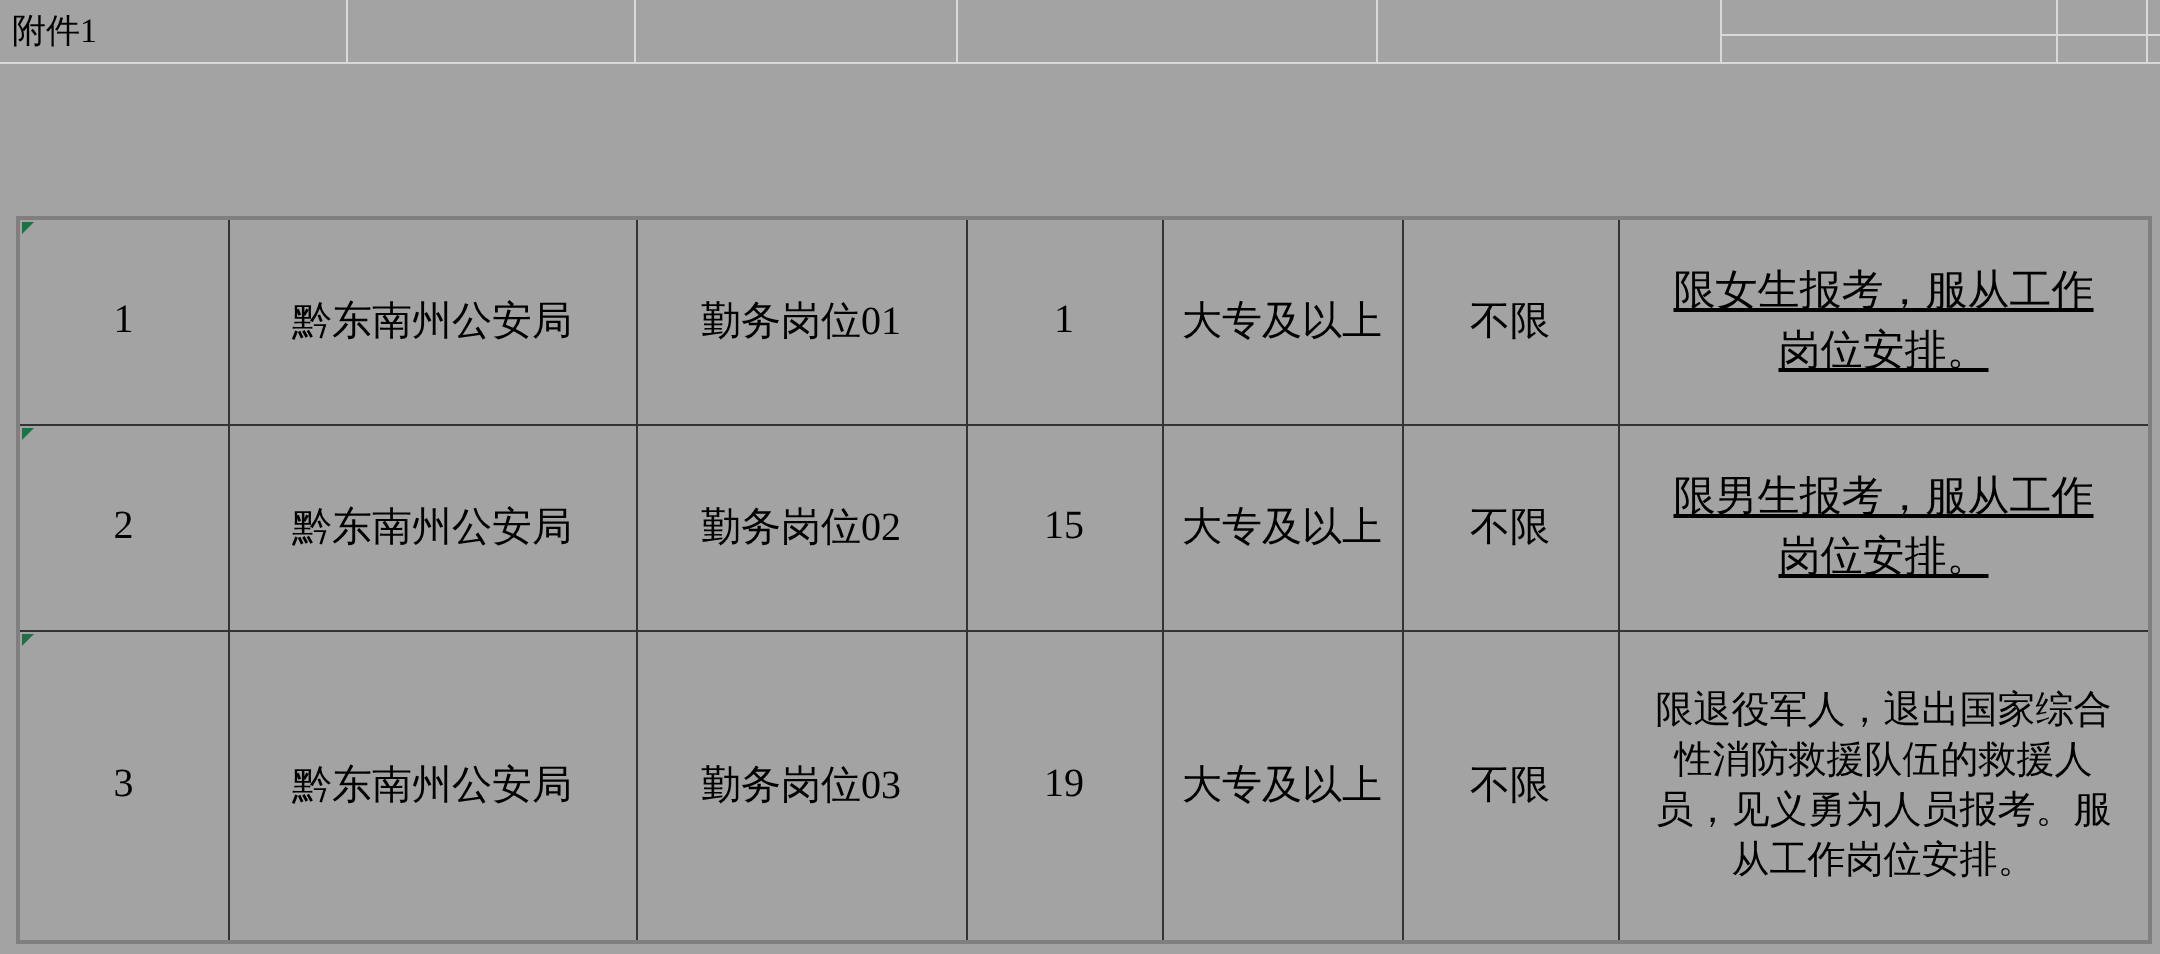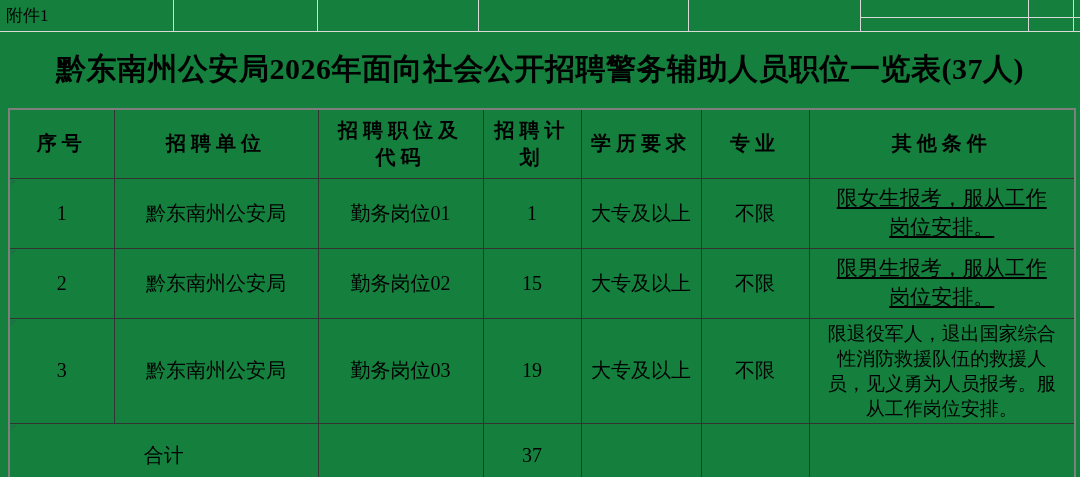--- a/index.html
+++ b/index.html
@@ -1,19 +1,19 @@
 <!DOCTYPE html>
 <html><head>
 <meta charset="utf-8">
 <style>
   html,body{margin:0;padding:0;background:#ffffff;}
   .sheet{
     position:relative;
     width:1080px;height:477px;
-    background:#15803d;
+    background:#a3a3a3;
     font-family:"Liberation Serif","DejaVu Serif",serif;
     color:#000;
     overflow:hidden;
   }
   
   .gridline{position:absolute;background:#d9d9d9;}
   .gl-h1{left:0;top:31px;width:1080px;height:1px;}
   .gl-h2{left:860px;top:17px;width:220px;height:1px;}
   .gl-v{top:0;width:1px;height:31px;}
 
@@ -85,44 +85,33 @@
   <div class="gridline gl-v" style="left:173px"></div>
   <div class="gridline gl-v" style="left:317px"></div>
   <div class="gridline gl-v" style="left:478px"></div>
   <div class="gridline gl-v" style="left:688px"></div>
   <div class="gridline gl-v" style="left:860px"></div>
   <div class="gridline gl-v" style="left:1028px"></div>
   <div class="gridline gl-v" style="left:1073px"></div>
 
   <div class="attachment-label">附件1</div>
 
-  <div class="doc-title">黔东南州公安局2026年面向社会公开招聘警务辅助人员职位一览表(37人)</div>
 
   <table class="jobs">
     <colgroup>
       <col style="width:105px">
       <col style="width:204px">
       <col style="width:165px">
       <col style="width:98px">
       <col style="width:120px">
       <col style="width:108px">
       <col style="width:266px">
     </colgroup>
 
     <tbody>
-        <tr class="hdr">
-      <th>序号</th>
-      <th>招聘单位</th>
-      <th>招聘职位及
-代码</th>
-      <th>招聘计划</th>
-      <th>学历要求</th>
-      <th>专业</th>
-      <th>其他条件</th>
-    </tr>
 
     <tr class="r1">
       <td><span class="green-tri"></span><span>1</span></td>
       <td>黔东南州公安局</td>
       <td>勤务岗位01</td>
       <td>1</td>
       <td>大专及以上</td>
       <td>不限</td>
       <td class="other-cell">限女生报考，服从工作
 岗位安排。</td>
@@ -145,24 +134,16 @@
       <td>勤务岗位03</td>
       <td>19</td>
       <td>大专及以上</td>
       <td>不限</td>
       <td class="other-small">限退役军人，退出国家综合
 性消防救援队伍的救援人
 员，见义勇为人员报考。服
 从工作岗位安排。</td>
     </tr>
 
-    <tr class="total">
-      <td colspan="2"><span class="green-tri"></span><span>合计</span></td>
-      <td></td>
-      <td>37</td>
-      <td></td>
-      <td></td>
-      <td></td>
-    </tr>
   </tbody>
     </table>
 
 </div>
 
 </body></html>

